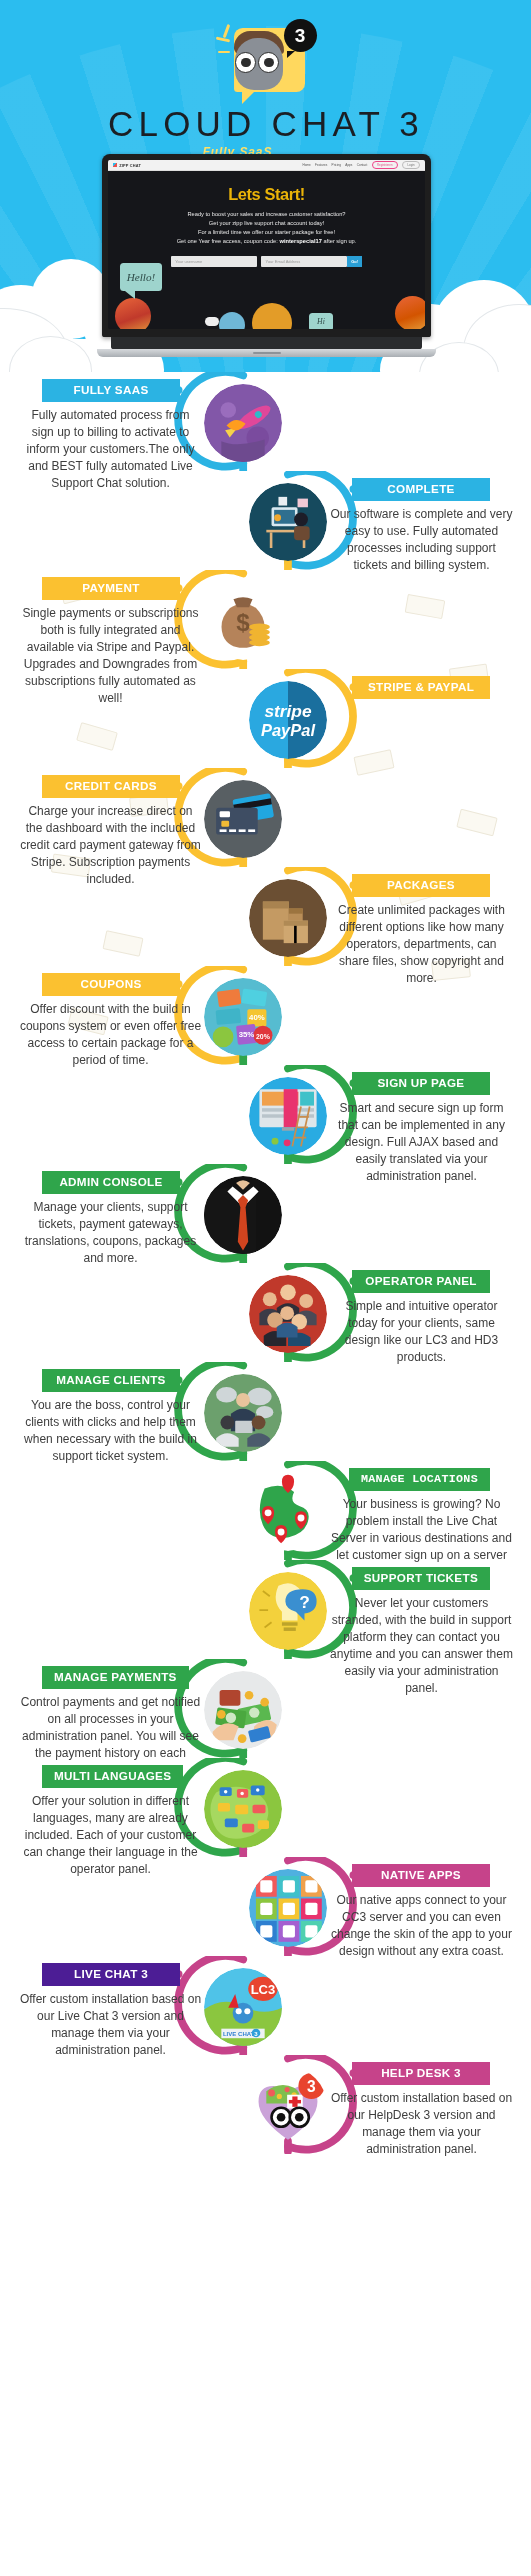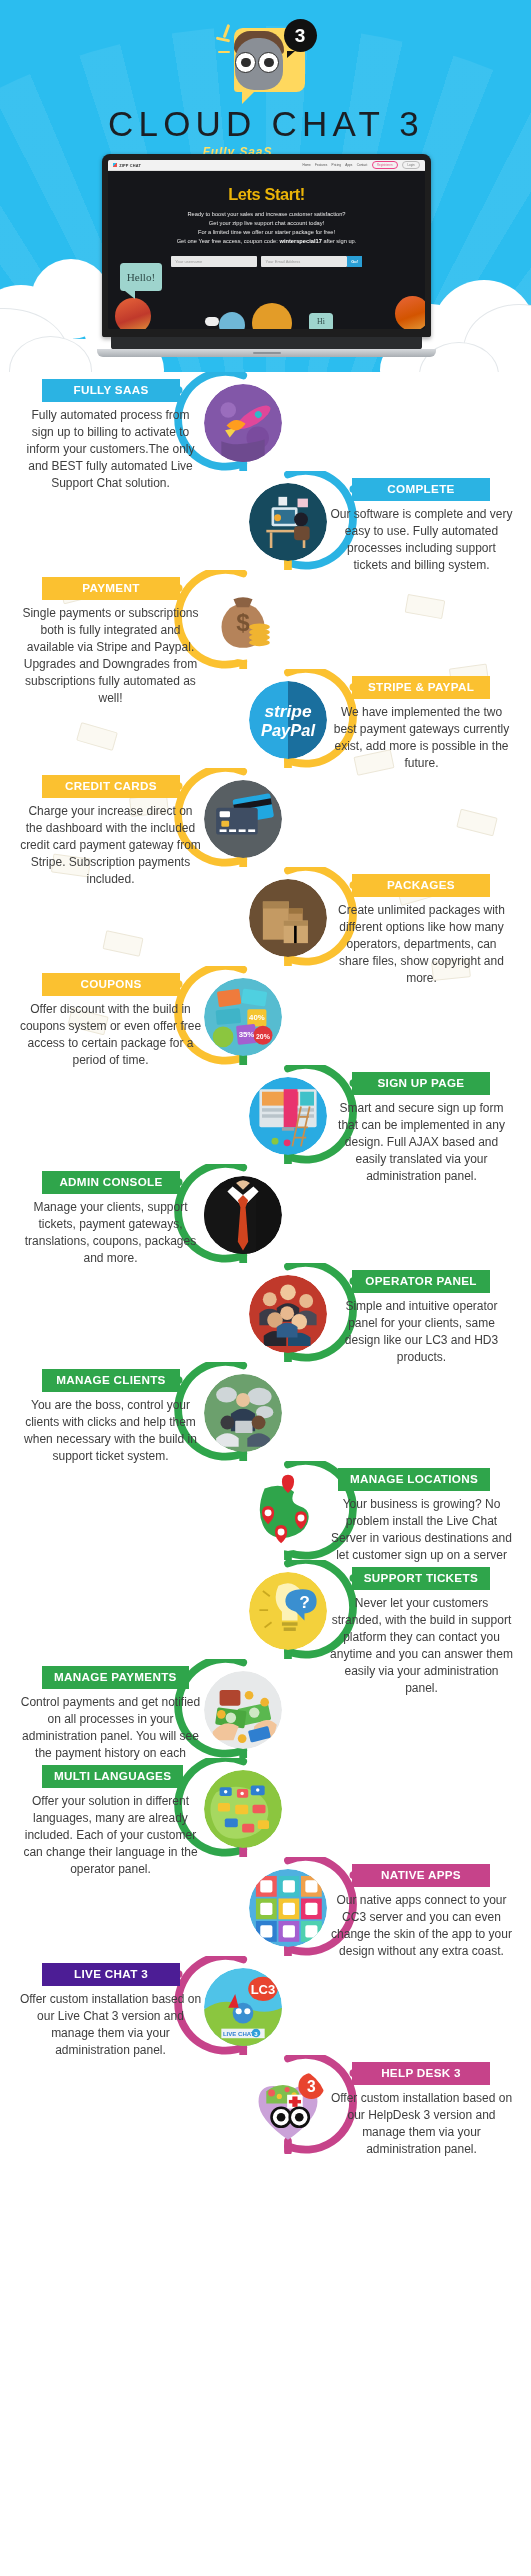--- a/index.html
+++ b/index.html
@@ -106,21 +106,21 @@
   .inp { background: #e7e7e7; height: 11.2px; width: 86px; border-radius: 0.9px;
          font-size: 4px; color: #999; padding: 3.5px 4.3px; }
   .go-btn { background: #2a9fd6; color: #fff; height: 11.2px; width: 14.7px; font-size: 4px;
             display: flex; align-items: center; justify-content: center; font-weight: bold; }
   .planet { position: absolute; border-radius: 50%; }
   .hello-bubble {
     position: absolute; left: 12px; bottom: 38px; width: 42px; height: 28px;
     background: #9ed4cd; border-radius: 3.5px;
   }
   .hello-bubble span { font-size: 11.2px; color: #2f4c49; display: block;
-    text-align: center; line-height: 28px; font-family: "Liberation Serif", serif; }
+    text-align: center; line-height: 28px; font-family: "Liberation Serif", serif; font-style: italic;}
   .hello-bubble:after { content:""; position:absolute; left:5.2px; bottom:-7.8px;
     border-right: 10.4px solid #9ed4cd; border-bottom: 8.6px solid transparent; }
   .base {
     height: 8.6px; background: linear-gradient(#d6d9dc, #a9aeb3);
     border-radius: 0 0 6px 6px; margin: 0 -5.2px; position: relative;
   }
   .base:after { content:""; position:absolute; left:50%; margin-left:-14px; top:3.5px;
      width:28px; height:1.7px; background:#8d9298; border-radius:1.7px; }
   .keyboard { height: 12px; background: #2a2c2e; margin: 0 8.6px; border-radius: 0 0 2.6px 2.6px;}
 
@@ -333,21 +333,20 @@
           </g>
         </svg></div>
     </div>
     <div class="step right-img">
       <svg class="connector" viewBox="0 0 615 115" width="532" height="99">
         <path d="M 333 4 A 55 55 0 1 1 333 106" fill="none" stroke="#fbc130" stroke-width="9" stroke-linecap="round"></path>
         <path d="M 409 21 L 476 21" fill="none" stroke="#fbc130" stroke-width="9" stroke-linecap="round"></path>
         <path d="M 333 100 L 333 115" fill="none" stroke="#fbc130" stroke-width="9" stroke-linecap="round"></path>
       </svg>
       <div class="badge right" style="background: rgb(251, 193, 48);">STRIPE &amp; PAYPAL</div>
-      <div class="desc right">We have implemented the two best payment gateways currently exist, add more is possible in the future.</div>
       <div class="thumb" style="left: 249px;"><svg viewBox="0 0 90 90">
           <path d="M45 0 a45 45 0 0 0 0 90z" fill="#2aa8e0"></path>
           <path d="M45 0 a45 45 0 0 1 0 90z" fill="#1a6f9e"></path>
           <text x="45" y="42" font-size="20" fill="#fff" text-anchor="middle" font-family="sans-serif" font-weight="bold" font-style="italic">stripe</text>
           <text x="45" y="64" font-size="19" fill="#fff" text-anchor="middle" font-family="sans-serif" font-weight="bold" font-style="italic">PayPal</text>
         </svg></div>
     </div>
     <div class="step left-img">
       <svg class="connector" viewBox="0 0 615 115" width="532" height="99">
         <path d="M 281 4 A 55 55 0 1 0 281 106" fill="none" stroke="#fbc130" stroke-width="9" stroke-linecap="round"></path>
@@ -459,21 +458,21 @@
           <path d="M45 22 l6 6 -3 8 3 40 -6 10 -6 -10 3 -40 -3 -8z" fill="#d1441f"></path>
         </svg></div>
     </div>
     <div class="step right-img">
       <svg class="connector" viewBox="0 0 615 115" width="532" height="99">
         <path d="M 333 4 A 55 55 0 1 1 333 106" fill="none" stroke="#2fa54b" stroke-width="9" stroke-linecap="round"></path>
         <path d="M 409 21 L 476 21" fill="none" stroke="#2fa54b" stroke-width="9" stroke-linecap="round"></path>
         <path d="M 333 100 L 333 115" fill="none" stroke="#2fa54b" stroke-width="9" stroke-linecap="round"></path>
       </svg>
       <div class="badge right" style="background: rgb(47, 165, 75);">OPERATOR PANEL</div>
-      <div class="desc right">Simple and intuitive operator panel for your clients, same design like our LC3 and HD3 products.</div>
+      <div class="desc right">Simple and intuitive operator today for your clients, same design like our LC3 and HD3 products.</div>
       <div class="thumb" style="left: 249px;"><svg viewBox="0 0 90 90">
           <circle cx="45" cy="45" r="45" fill="#c0392b"></circle>
           <g>
             <circle cx="24" cy="28" r="8" fill="#e8b98f"></circle>
             <path d="M12 44 q12 -10 24 0 l0 14 -24 0z" fill="#3b3b47"></path>
             <circle cx="45" cy="20" r="9" fill="#f0c79c"></circle>
             <path d="M32 38 q13 -11 26 0 l0 16 -26 0z" fill="#2e2e38"></path>
             <circle cx="66" cy="30" r="8" fill="#e8b98f"></circle>
             <path d="M54 46 q12 -10 24 0 l0 12 -24 0z" fill="#4a4a56"></path>
             <circle cx="30" cy="52" r="9" fill="#d9a87c"></circle>
@@ -506,21 +505,21 @@
           <circle cx="63" cy="56" r="8" fill="#6b4a33"></circle>
           <path d="M50 74 q13 -11 26 0 l0 10 -26 0z" fill="#4b5b6c"></path>
         </svg></div>
     </div>
     <div class="step right-img">
       <svg class="connector" viewBox="0 0 615 115" width="532" height="99">
         <path d="M 333 4 A 55 55 0 1 1 333 106" fill="none" stroke="#2fa54b" stroke-width="9" stroke-linecap="round"></path>
         <path d="M 409 21 L 476 21" fill="none" stroke="#2fa54b" stroke-width="9" stroke-linecap="round"></path>
         <path d="M 333 100 L 333 115" fill="none" stroke="#2fa54b" stroke-width="9" stroke-linecap="round"></path>
       </svg>
-      <div class="badge right" style="background: rgb(47, 165, 75);">MANAGE LOCATIONS</div>
+      <div class="badge right" style="background: rgb(47, 165, 75); font-family: Liberation Mono, monospace;">MANAGE LOCATIONS</div>
       <div class="desc right">Your business is growing? No problem install the Live Chat Server in various destinations and let customer sign up on a server nearby.</div>
       <div class="thumb" style="left: 249px;"><svg viewBox="0 0 90 90">
           <circle cx="45" cy="45" r="45" fill="#fff"></circle>
           <path d="M18 18 q20 -8 34 4 q-6 12 6 16 q14 4 10 18 q-4 14 -22 18 q-22 4 -30 -14 q-8 -18 2 -42z" fill="#2fa54b"></path>
           <g fill="#e0262c">
             <path d="M45 2 q7 0 7 8 q0 7 -7 13 q-7 -6 -7 -13 q0 -8 7 -8z"></path>
             <path d="M22 38 q7 0 7 8 q0 7 -7 13 q-7 -6 -7 -13 q0 -8 7 -8z"></path>
             <path d="M60 44 q7 0 7 8 q0 7 -7 13 q-7 -6 -7 -13 q0 -8 7 -8z"></path>
             <path d="M37 60 q7 0 7 8 q0 7 -7 13 q-7 -6 -7 -13 q0 -8 7 -8z"></path>
           </g>

